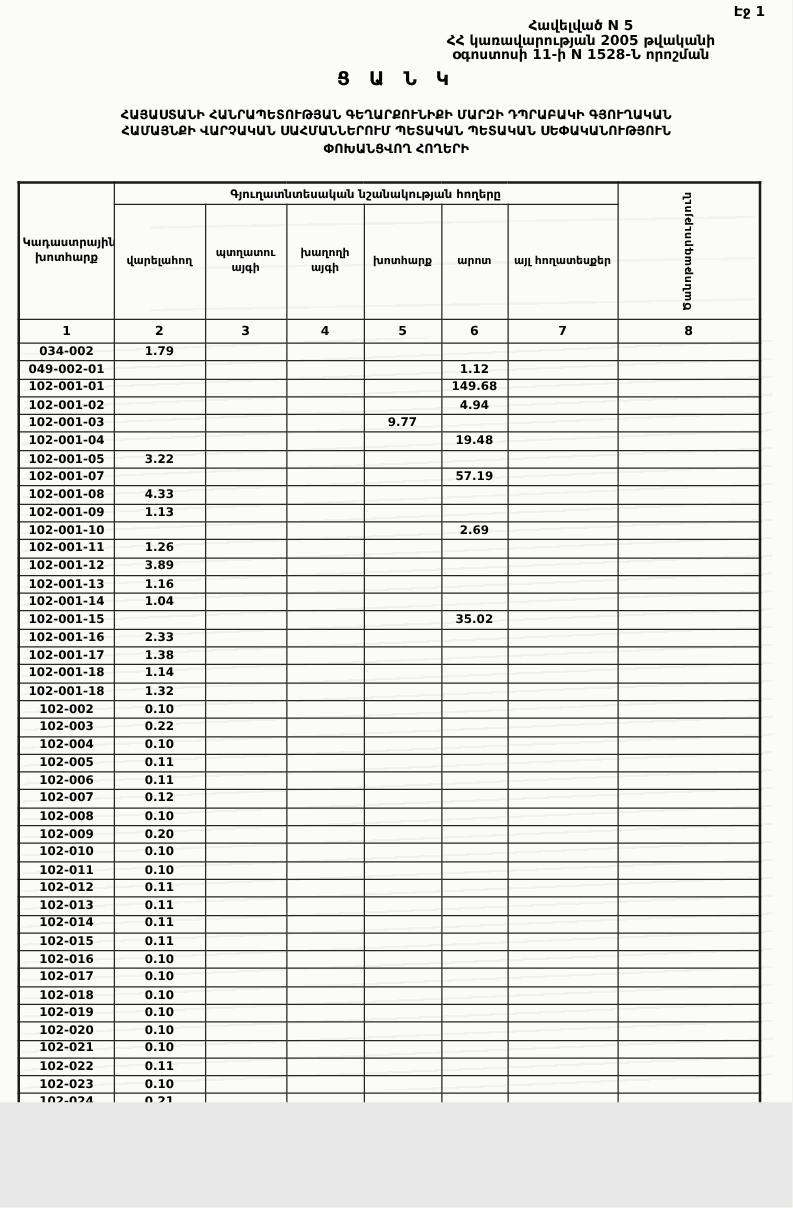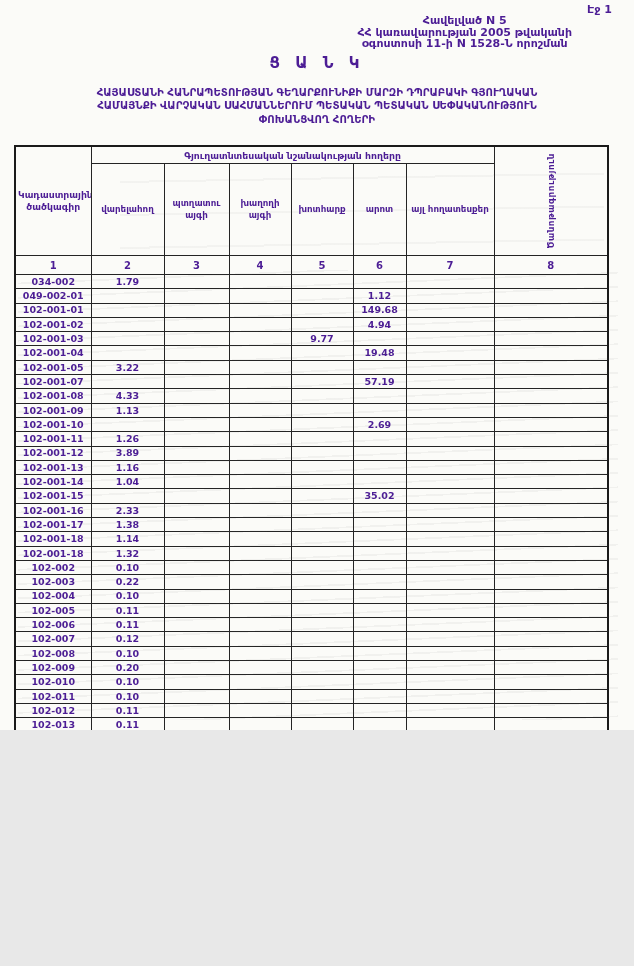--- a/index.html
+++ b/index.html
@@ -1,18 +1,18 @@
 <!DOCTYPE html>
 <html><head>
 <meta charset="utf-8">
 <style>
   html,body{margin:0;padding:0;background:#e8e8e8;}
   .page{
-    width:634px;height:730px;position:relative;overflow:hidden;
-    background:#fbfbf8;color:#4c1d95;
+    width:634px;height:882px;position:relative;overflow:hidden;
+    background:#fbfbf8;color:#000000;
     font-family:"DejaVu Sans",sans-serif;
     -webkit-font-smoothing:none;
   }
   .page-num{position:absolute;top:3px;right:22px;font-size:11px;font-weight:700;}
   .appendix{margin:15px 62px 0 auto;width:fit-content;text-align:center;
     font-size:11px;font-weight:700;line-height:11.5px;}
   .doc-title{margin-top:4px;text-align:center;font-size:15px;font-weight:700;letter-spacing:5px;}
   .doc-subtitle{margin-top:14px;text-align:center;font-size:10.2px;font-weight:700;
     line-height:13.5px;white-space:nowrap;}
   table.sheet{
@@ -70,21 +70,21 @@
         <col style="width:73px">
         <col style="width:65px">
       <col style="width:62px">
         <col style="width:62px">
         <col style="width:53px">
       <col style="width:88px">
         <col style="width:114px">
     </colgroup>
     <thead>
       <tr class="group-h">
-        <th rowspan="2" class="corner">Կադաստրային ծածկագիր</th>
+        <th rowspan="2" class="corner">Կադաստրային խոտհարք</th>
         <th colspan="6">Գյուղատնտեսական նշանակության հողերը</th>
         <th rowspan="2">
           <div class="vertical">Ծանոթագրություն</div>
         </th>
       </tr>
       <tr class="sub-h">
         <th>վարելահող</th>
         <th>պտղատու այգի</th>
         <th>խաղողի այգի</th>
         <th>խոտհարք</th>

